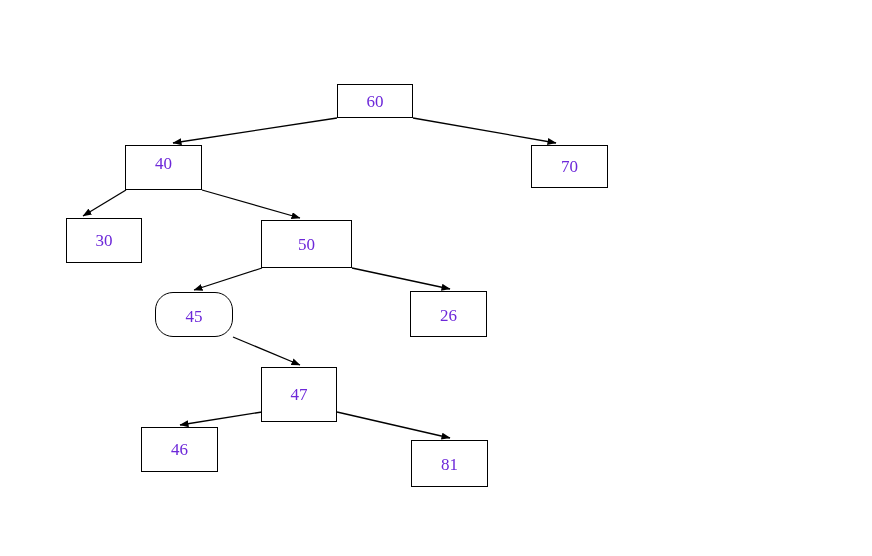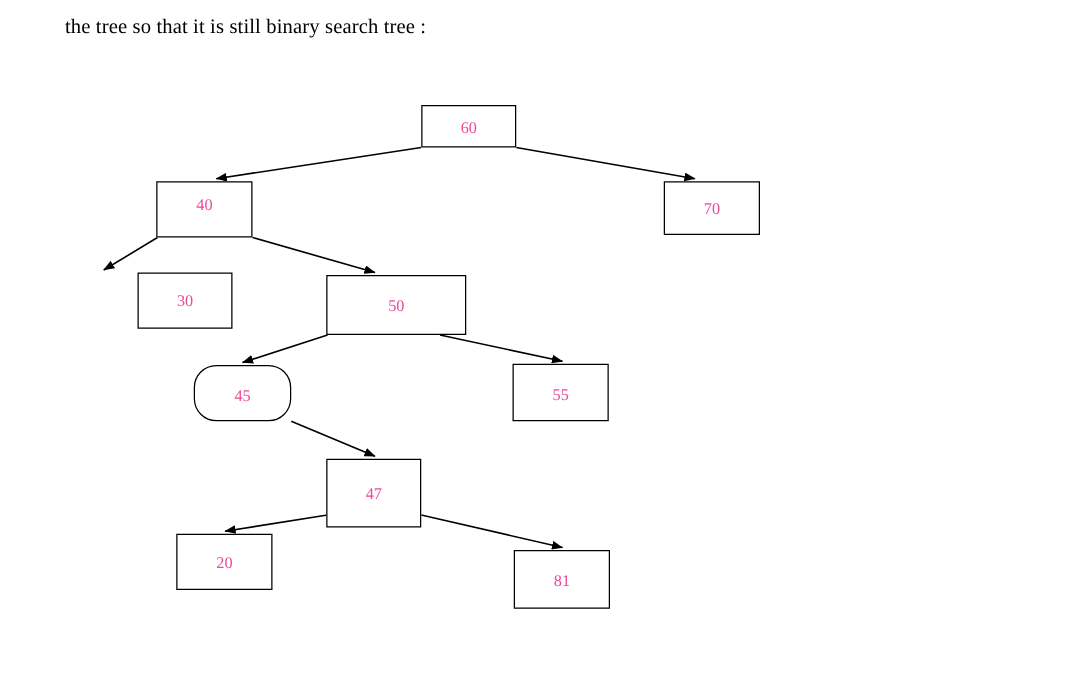--- a/index.html
+++ b/index.html
@@ -54,33 +54,32 @@
     pointer-events: none;
   }
   .node {
     position: absolute;
     box-sizing: border-box;
     border: 1.3px solid #000000;
     background: #ffffff;
     display: flex;
     align-items: center;
     justify-content: center;
-    font-size: 13px;
+    font-size: 17px;
     line-height: 1;
-    color: #ec4899;
+    color: #6d28d9;
   }
   .node .nval {
     display: block;
   }
 </style>
 </head>
 <body>
 
 <div id="question">
-  <div class="qline line2">the tree so that it is still binary search tree :</div>
 </div>
 
 <div id="tree">
   <svg id="edges" viewBox="0 0 872 556" xmlns="http://www.w3.org/2000/svg">
     <defs>
       <marker id="arrowhead" markerWidth="9" markerHeight="7" refX="8.5" refY="3.5" orient="auto" markerUnits="userSpaceOnUse">
         <polygon points="0 0, 9 3.5, 0 7" fill="#000000"></polygon>
       </marker>
     </defs>
     <g id="edge-group">
@@ -98,35 +97,35 @@
   <div id="node-group">
       <div class="node" style="left: 337px; top: 84px; width: 76px; height: 34px; border-color: rgb(0, 0, 0); background: rgb(255, 255, 255);">
         <span class="nval" style="transform: translateY(0px);">60</span>
       </div>
       <div class="node" style="left: 531px; top: 145px; width: 77px; height: 43px; border-color: rgb(0, 0, 0); background: rgb(255, 255, 255);">
         <span class="nval" style="transform: translateY(0px);">70</span>
       </div>
       <div class="node" style="left: 125px; top: 145px; width: 77px; height: 45px; border-color: rgb(0, 0, 0); background: rgb(255, 255, 255);">
         <span class="nval" style="transform: translateY(-4px);">40</span>
       </div>
-      <div class="node" style="left: 66px; top: 218px; width: 76px; height: 45px; border-color: rgb(0, 0, 0); background: rgb(255, 255, 255); margin-left: 44px;">
+      <div class="node" style="left: 66px; top: 218px; width: 76px; height: 45px; border-color: rgb(0, 0, 0); background: rgb(255, 255, 255);">
         <span class="nval" style="transform: translateY(0px);">30</span>
       </div>
-      <div class="node" style="left: 261px; top: 220px; width: 112px; height: 48px; border-color: rgb(0, 0, 0); background: rgb(255, 255, 255);">
+      <div class="node" style="left: 261px; top: 220px; width: 91px; height: 48px; border-color: rgb(0, 0, 0); background: rgb(255, 255, 255);">
         <span class="nval" style="transform: translateY(0px);">50</span>
       </div>
       <div class="node" style="left: 155px; top: 292px; width: 78px; height: 45px; border-color: rgb(0, 0, 0); background: rgb(255, 255, 255); border-radius: 18px;">
         <span class="nval" style="transform: translateY(2px);">45</span>
       </div>
       <div class="node" style="left: 410px; top: 291px; width: 77px; height: 46px; border-color: rgb(0, 0, 0); background: rgb(255, 255, 255);">
-        <span class="nval" style="transform: translateY(1px);">55</span>
+        <span class="nval" style="transform: translateY(1px);">26</span>
       </div>
       <div class="node" style="left: 261px; top: 367px; width: 76px; height: 55px; border-color: rgb(0, 0, 0); background: rgb(255, 255, 255);">
         <span class="nval" style="transform: translateY(0px);">47</span>
       </div>
       <div class="node" style="left: 141px; top: 427px; width: 77px; height: 45px; border-color: rgb(0, 0, 0); background: rgb(255, 255, 255);">
-        <span class="nval" style="transform: translateY(0px);">20</span>
+        <span class="nval" style="transform: translateY(0px);">46</span>
       </div>
       <div class="node" style="left: 411px; top: 440px; width: 77px; height: 47px; border-color: rgb(0, 0, 0); background: rgb(255, 255, 255);">
         <span class="nval" style="transform: translateY(1px);">81</span>
       </div>
     </div>
 </div>
 
 </body></html>

